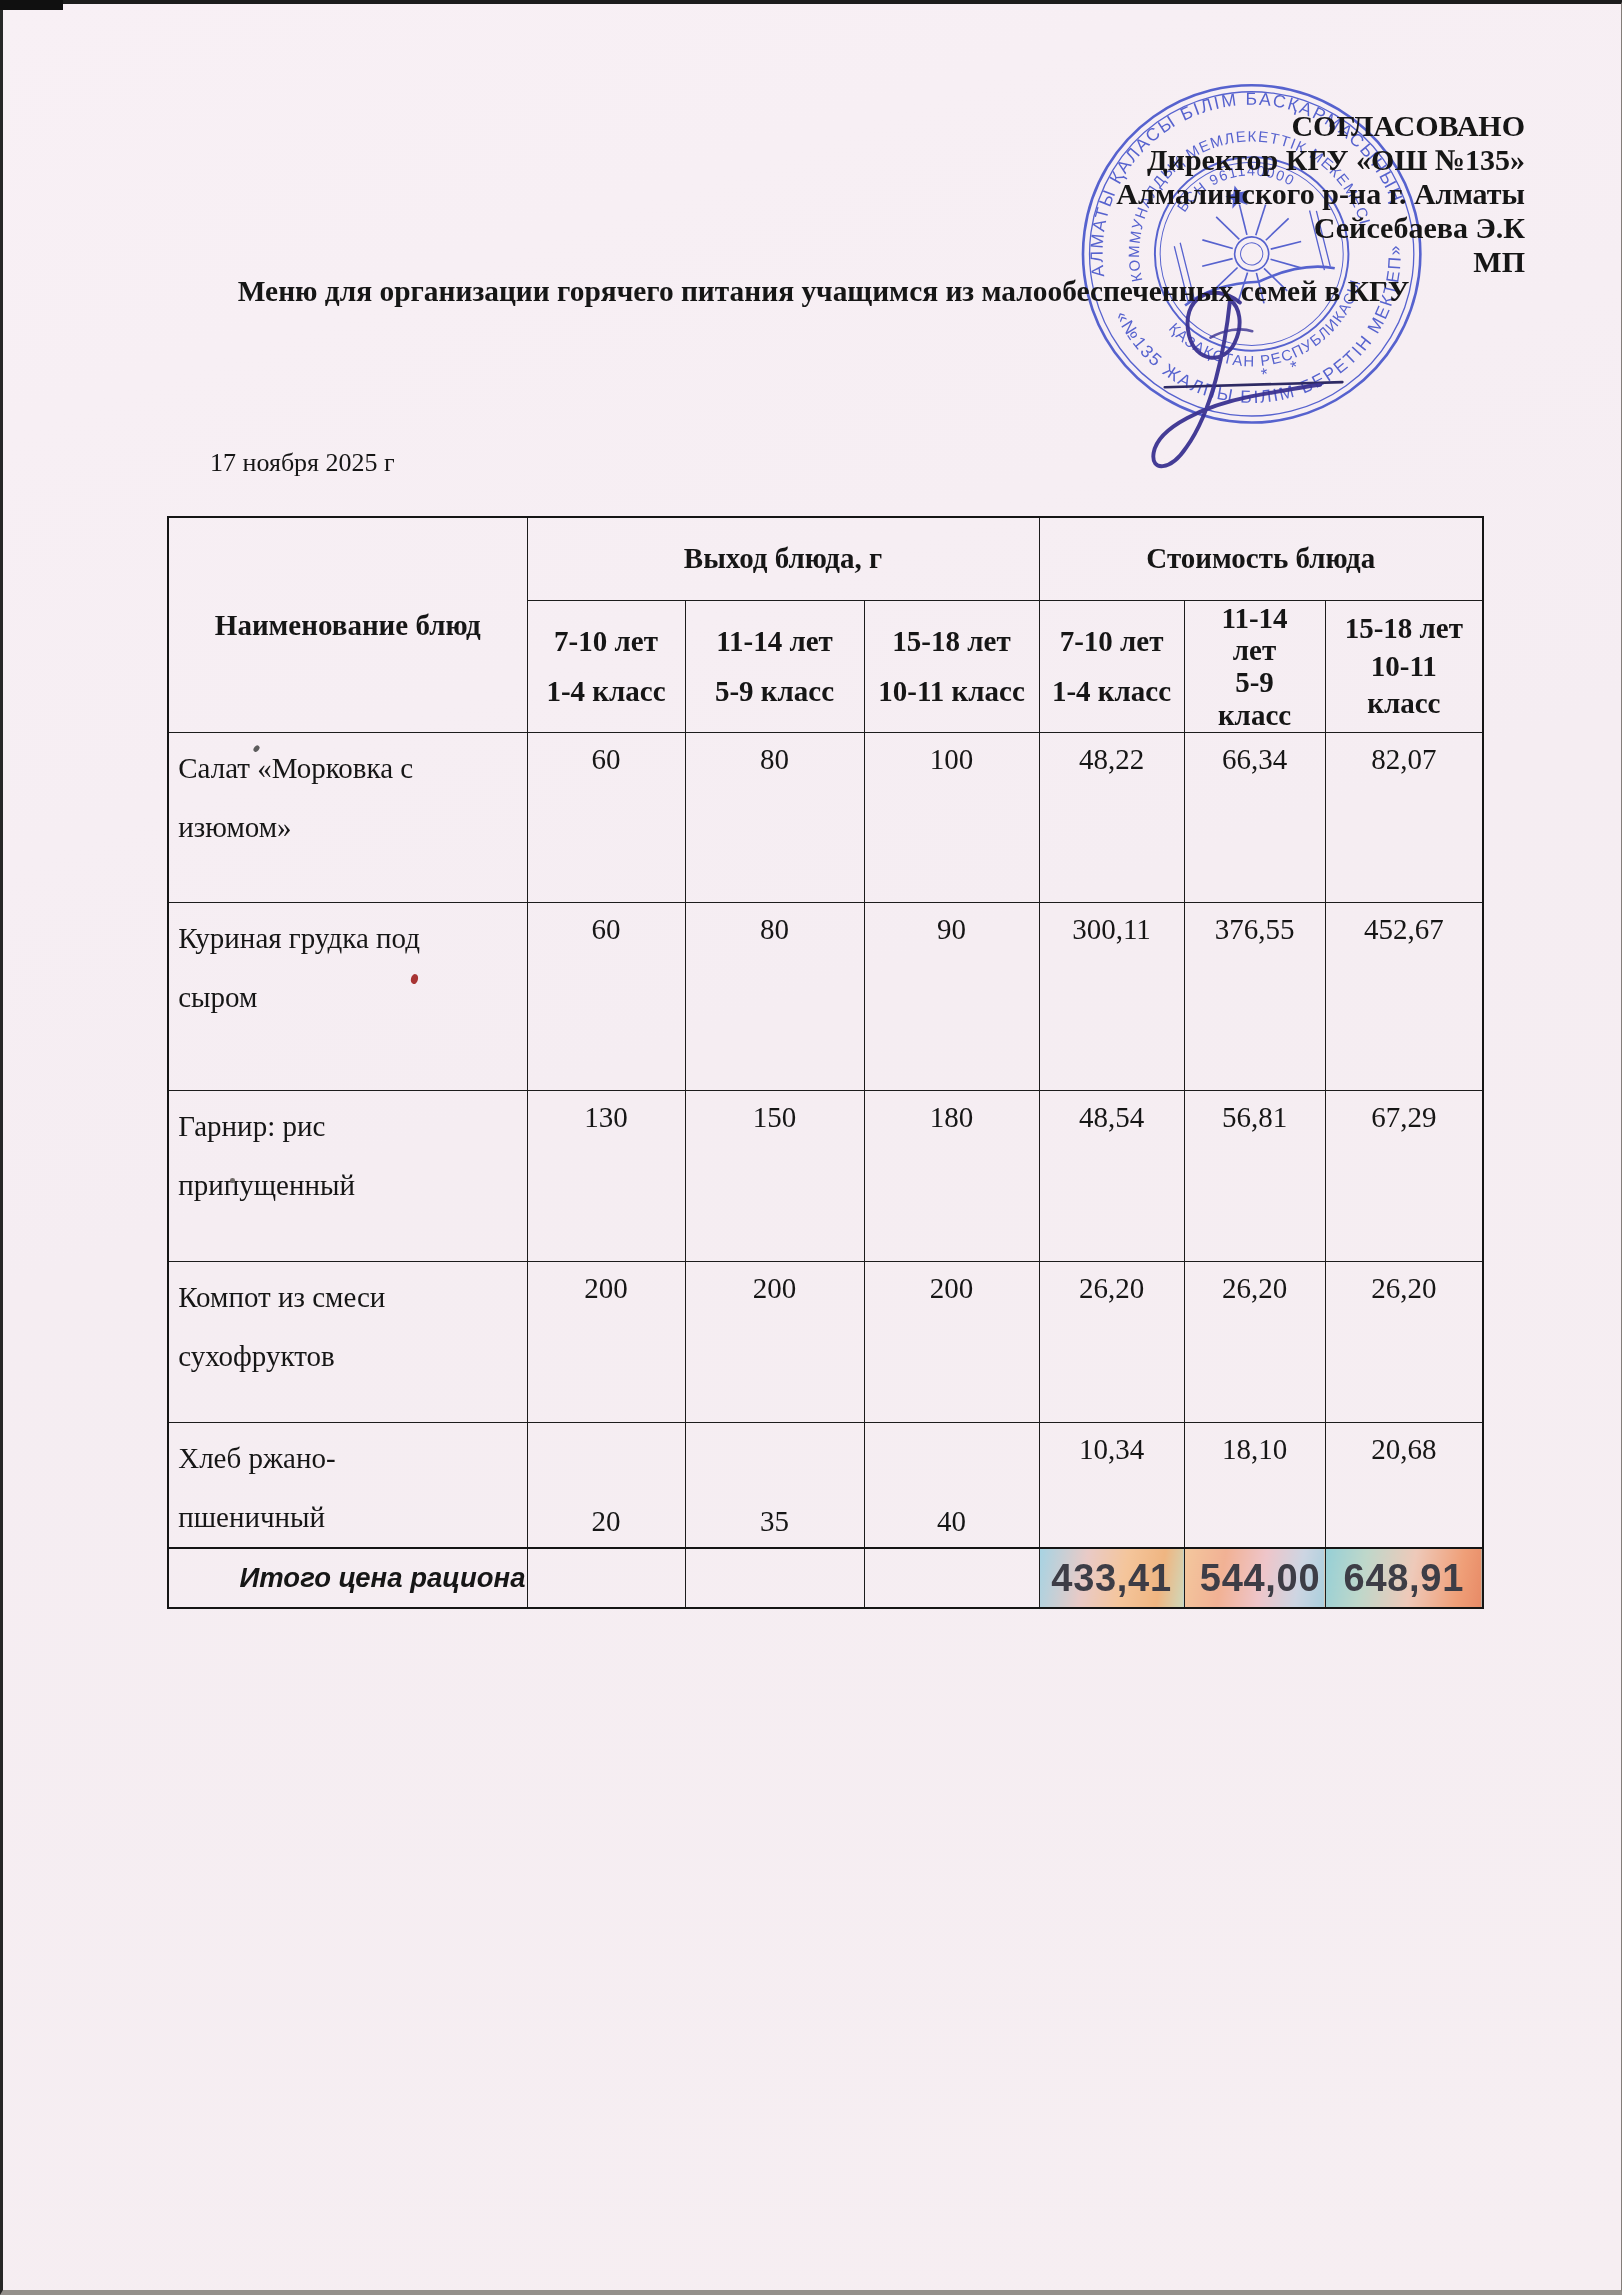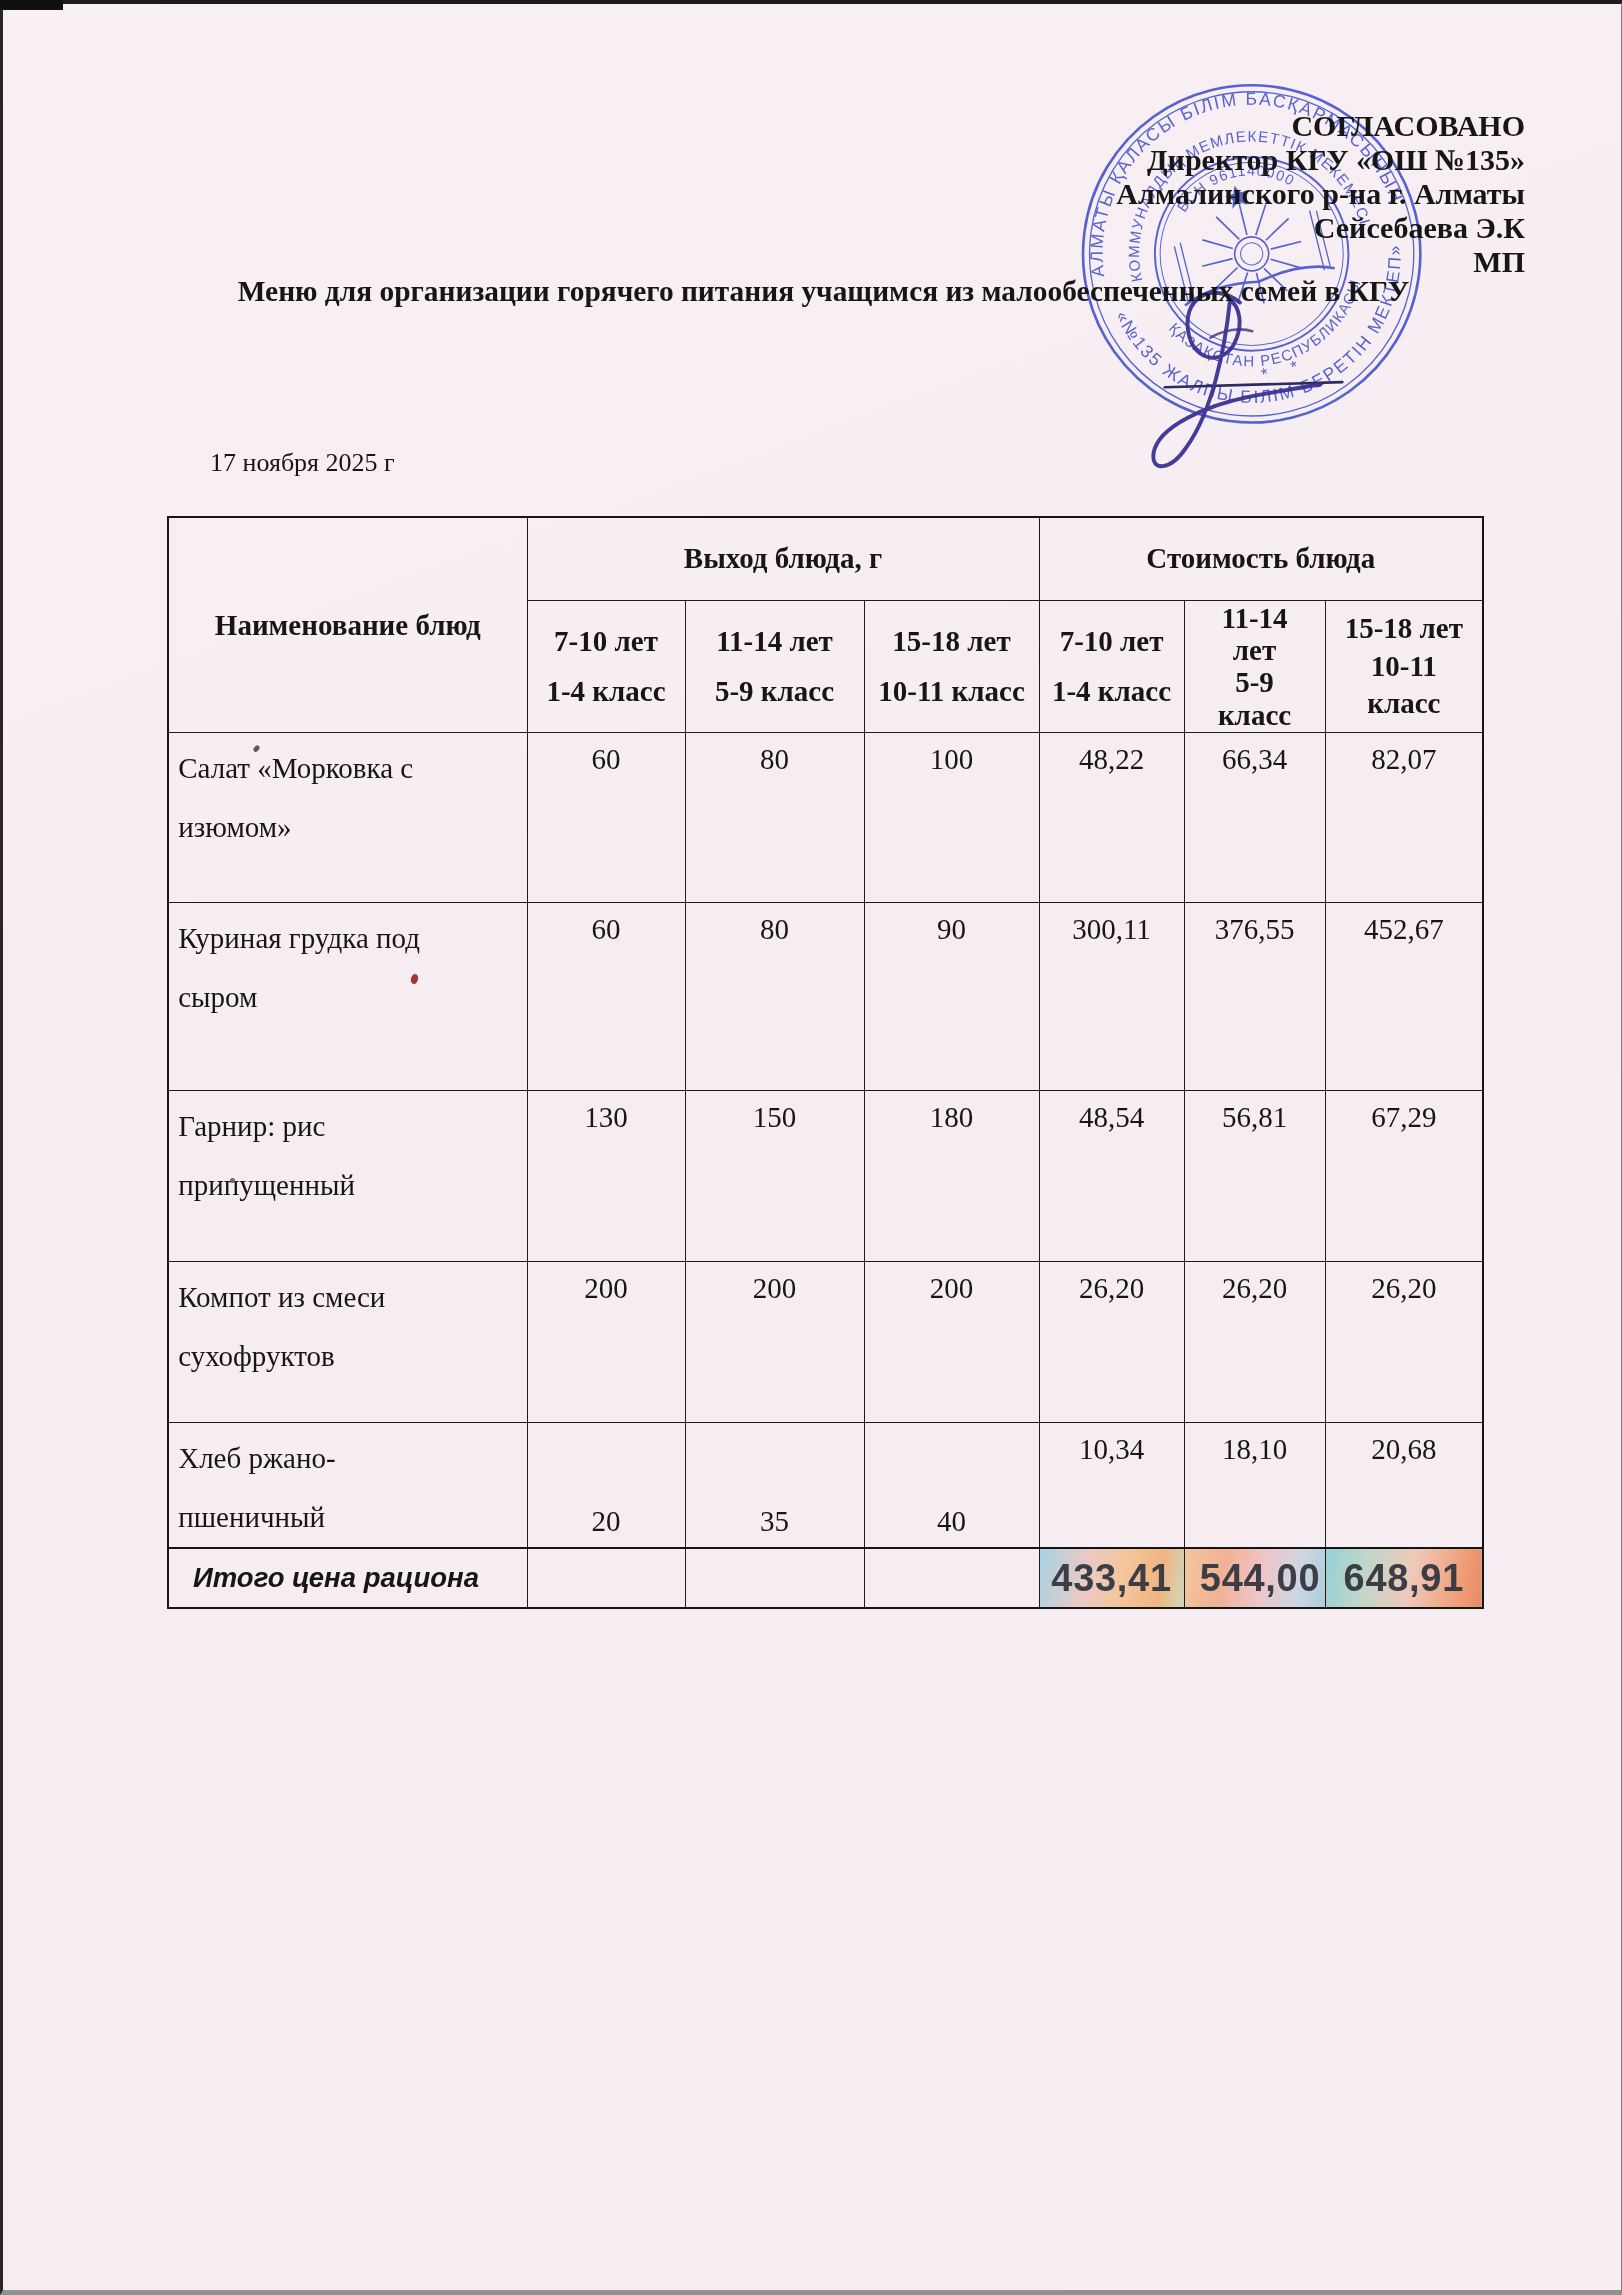--- a/index.html
+++ b/index.html
@@ -44,21 +44,21 @@
   .lh-a { line-height:1.75;margin-top:40px; }
   .lh-b { line-height:1.12; }
   .lh-c { line-height:1.3; }
   tr.r1 { height:170px; } tr.r2 { height:188px; } tr.r3 { height:171px; }
   tr.r4 { height:161px; } tr.r5 { height:77px; }
   td.dish { text-align:left; vertical-align:top; padding:5.2px 10.5px 0 9.2px; line-height:2.05; white-space:pre-line; }
   td.num  { text-align:center; vertical-align:top; padding-top:9.2px; }
   td.vb   { vertical-align:bottom; padding-bottom:9.2px; }
   tr.total-row { height:60px; font-family:"Liberation Sans","DejaVu Sans",sans-serif; }
   tr.total-row td { border-top:2px solid #141414; }
-  td.total-label { font-weight:bold; font-style:italic; font-size:27.5px; text-align:left; padding-left:24px; vertical-align:middle; }
+  td.total-label { font-weight:bold; font-style:italic; font-size:27.5px; text-align:right; padding-left:24px; vertical-align:middle; }
   td.total-val { font-weight:bold; font-size:38px; color:#3d3d46; text-align:center; vertical-align:middle; letter-spacing:0.7px; }
   .holo1 { background:linear-gradient(100deg,#a6d3e3 0%,#e9cac6 32%,#f4c59b 58%,#efb581 82%,#cfd8ba 100%); }
   .holo2 { background:linear-gradient(100deg,#f3c79d 0%,#f1b194 28%,#eec5c9 55%,#cdd5e2 80%,#aacfdd 100%);padding-left:12px; }
   .holo3 { background:linear-gradient(100deg,#95cfd6 0%,#bed7ca 25%,#eec9b9 55%,#ef9f78 84%,#e78a66 100%); }
 
   
   .speck { position:absolute; border-radius:50%; z-index:4; }
   .speck-red  { left:411px; top:974px; width:6.5px; height:9.8px; background:#a83434; transform:rotate(15deg); }
   .speck-ink  { left:254px; top:745px; width:4.6px; height:7.2px; background:#5c5c5c; transform:rotate(40deg); }
   .speck-dot  { left:230px; top:1178px; width:4.6px; height:4.6px; background:#6f6a67; }

